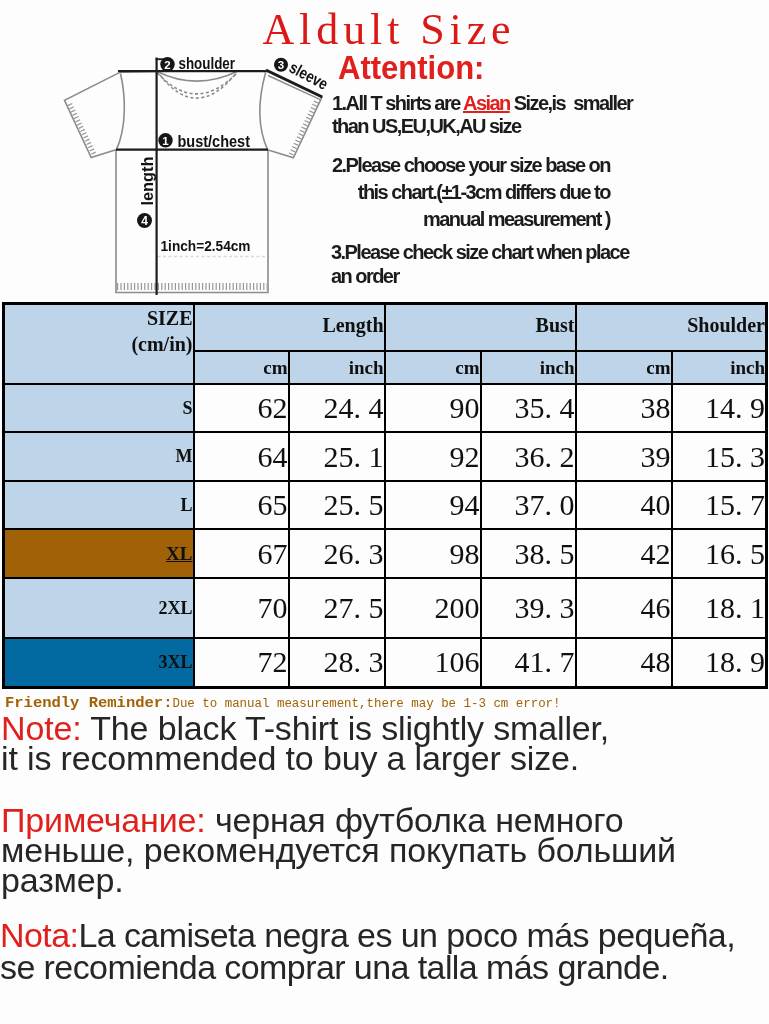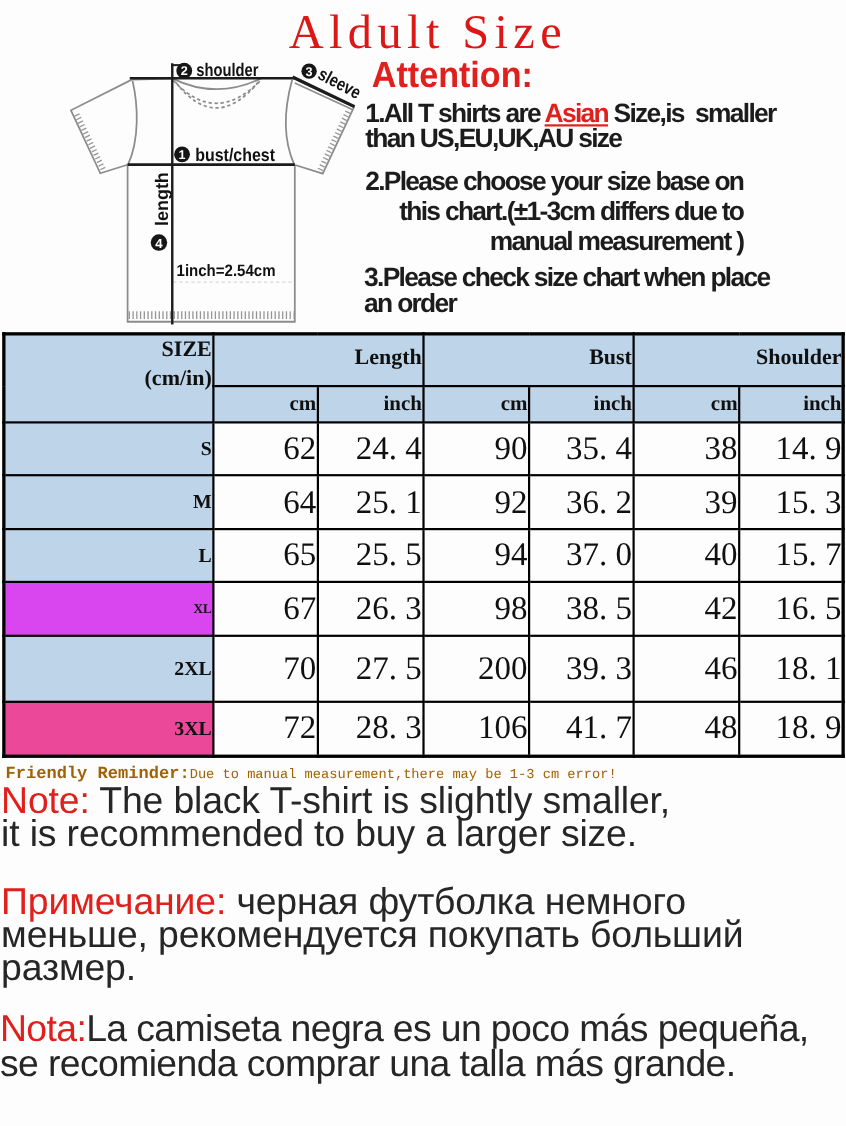--- a/index.html
+++ b/index.html
@@ -1,20 +1,20 @@
 <!DOCTYPE html>
 <html><head>
 <meta charset="utf-8">
 <style>
 * { margin:0; padding:0; box-sizing:border-box; }
 html,body { width:769px; height:1024px; background:#fdfdfd; font-family:"Liberation Sans", sans-serif; overflow:hidden; }
 .abs { position:absolute; }
 .red { color:#e0201c; }
 td { border:2px solid #000; }
-.att { font-weight:bold; color:#1c1c1c; font-size:24px; letter-spacing:-1.55px; }
+.att { font-weight:bold; color:#1c1c1c; font-size:20px; letter-spacing:-1.55px; }
 .bot { font-size:34px; color:#262626; letter-spacing:-0.15px; }
 </style>
 </head>
 <body>
 
 <div class="abs" style="left:3px; top:3.5px; width:772px; text-align:center; font-family:'Liberation Serif', serif; font-size:44px; letter-spacing:4.9px; color:#dc1816;">Aldult Size</div>
 
 <svg class="abs" style="left:30px; top:48px;" width="310" height="252" viewBox="30 48 310 252">
   <defs>
       <filter id="bl" x="-5%" y="-5%" width="110%" height="110%">
@@ -145,41 +145,41 @@
     <td style="background:#bed4e9; font-size:18px; font-weight:bold;">L</td>
     <td>65</td>
         <td>25. 5</td>
         <td>94</td>
         <td>37. 0</td>
         <td>40</td>
         <td>15. 7</td>
   </tr>
 
   <tr style="height:49px; font-size:30px;">
-    <td style="background:#d946ef; font-size:12px; font-weight:bold;">XL</td>
+    <td style="background:#a16207; font-size:19px; font-weight:bold;text-decoration:underline;">XL</td>
     <td>67</td>
         <td>26. 3</td>
         <td>98</td>
         <td>38. 5</td>
         <td>42</td>
         <td>16. 5</td>
   </tr>
 
   <tr style="height:60px; font-size:30px;">
     <td style="background:#bed4e9; font-size:18px; font-weight:bold;">2XL</td>
     <td>70</td>
         <td>27. 5</td>
         <td>200</td>
         <td>39. 3</td>
         <td>46</td>
         <td>18. 1</td>
   </tr>
 
   <tr style="height:49px; font-size:30px;">
-    <td style="background:#ec4899; font-size:18px; font-weight:bold;">3XL</td>
+    <td style="background:#0369a1; font-size:18px; font-weight:bold;">3XL</td>
     <td>72</td>
         <td>28. 3</td>
         <td>106</td>
         <td>41. 7</td>
         <td>48</td>
         <td>18. 9</td>
   </tr>
 </tbody>
   </table>
 

